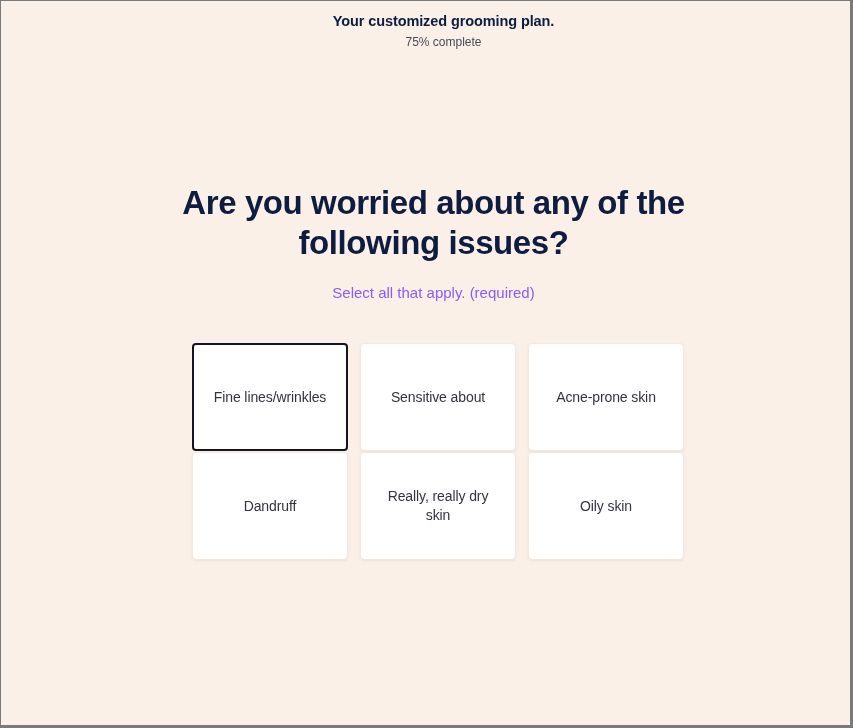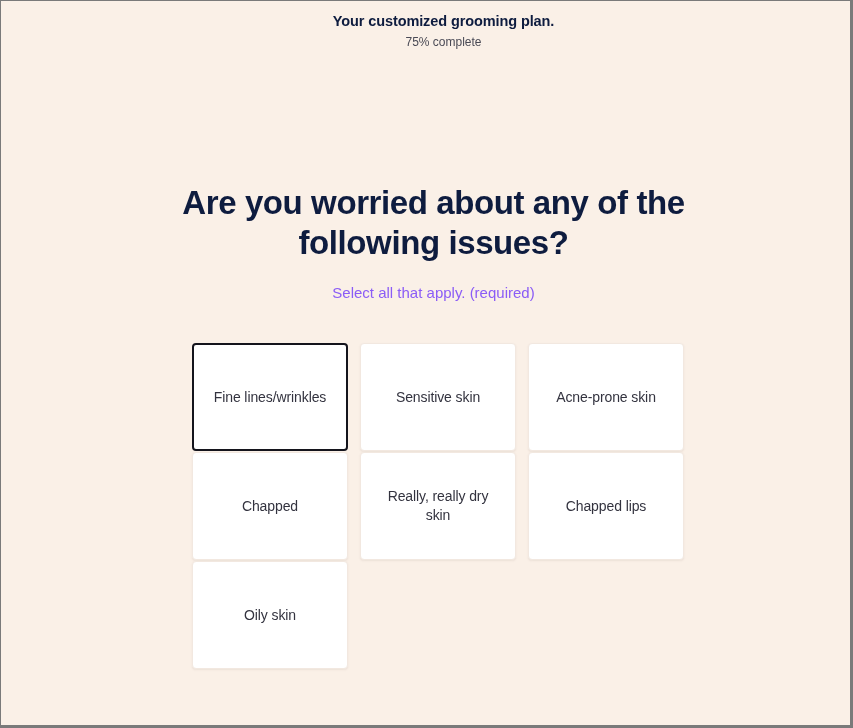--- a/index.html
+++ b/index.html
@@ -126,38 +126,35 @@
     <p class="question-hint">Select all that apply. (required)</p>
   </div>
 
   <div class="options-grid">
 
     <div class="option-card selected">
       <span class="option-label">Fine lines/wrinkles</span>
     </div>
 
     <div class="option-card">
-      <span class="option-label">Sensitive skin</span>
+      <span class="option-label">Sensitive about</span>
     </div>
 
     <div class="option-card">
       <span class="option-label">Acne-prone skin</span>
     </div>
 
     <div class="option-card">
-      <span class="option-label">Chapped</span>
+      <span class="option-label">Dandruff</span>
     </div>
 
     <div class="option-card">
       <span class="option-label">Really, really dry skin</span>
     </div>
 
-    <div class="option-card">
-      <span class="option-label">Chapped lips</span>
-    </div>
 
     <div class="option-card">
       <span class="option-label">Oily skin</span>
     </div>
 
 
   </div>
 
 </div>
 

